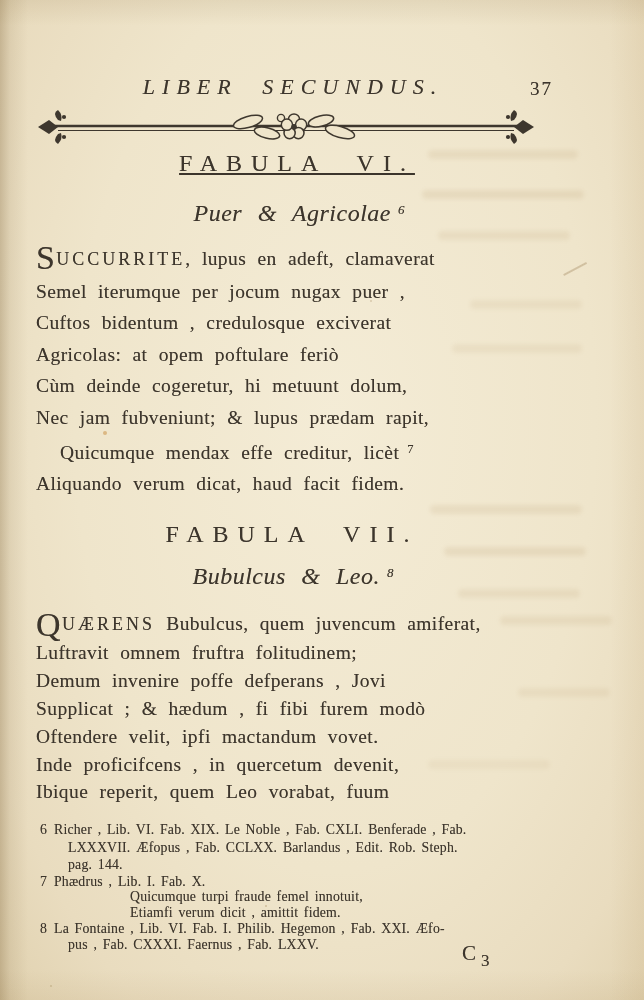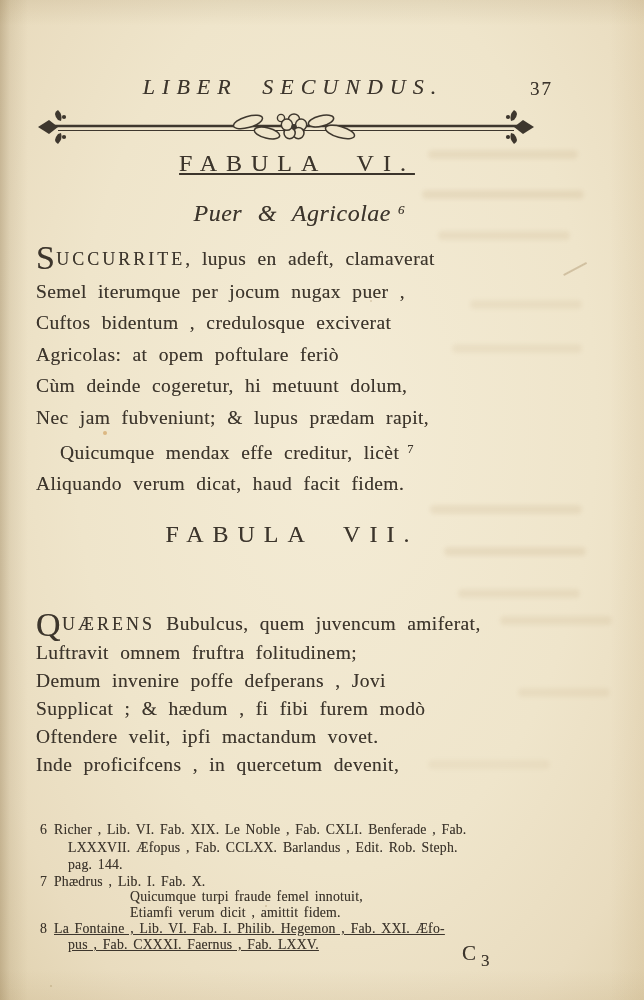--- a/index.html
+++ b/index.html
@@ -122,43 +122,47 @@
     <div>Cuftos bidentum , credulosque exciverat</div>
     <div>Agricolas: at opem poftulare feriò</div>
     <div>Cùm deinde cogeretur, hi metuunt dolum,</div>
     <div>Nec jam fubveniunt; &amp; lupus prædam rapit,</div>
     <div><span class="indent">Quicumque mendax effe creditur, licèt</span><span class="vref">7</span></div>
     <div>Aliquando verum dicat, haud facit fidem.</div>
   </div>
 
   <div class="abs centered fabtitle" style="top:509px;left:292px;margin-top:12px;">FABULA VII.</div>
 
+  <div class="abs centered subtitle" style="top:563px;left:293px;">
+    <span>Bubulcus &amp; Leo.</span><span class="supref">8</span>
+  </div>
 
   <div class="abs verse v2">
     <div><span class="initial" style="vertical-align:-6px;">Q</span><span class="vsc">UÆRENS</span><span> Bubulcus, quem juvencum amiferat,</span></div>
     <div>Luftravit omnem fruftra folitudinem;</div>
     <div>Demum invenire poffe defperans , Jovi</div>
     <div>Supplicat ; &amp; hædum , fi fibi furem modò</div>
     <div>Oftendere velit, ipfi mactandum vovet.</div>
     <div>Inde proficifcens , in quercetum devenit,</div>
+    <div>Ibique reperit, quem Leo vorabat, fuum</div>
   </div>
 
   <div class="abs fn" style="top:821px;">
     <div><span class="mark">6</span><span>Richer , Lib. VI. Fab. XIX. Le Noble , Fab. CXLI. Benferade , Fab.</span></div>
     <div class="hang">LXXXVII. Æfopus , Fab. CCLXX. Barlandus , Edit. Rob. Steph.</div>
     <div class="hang">pag. 144.</div>
   </div>
 
   <div class="abs fn fn7" style="top:874px;">
     <div><span class="mark">7</span><span>Phædrus , Lib. I. Fab. X.</span></div>
     <div class="fquote">Quicumque turpi fraude femel innotuit,</div>
     <div class="fquote">Etiamfi verum dicit , amittit fidem.</div>
   </div>
 
-  <div class="abs fn" style="top:921px;line-height:16.2px;text-decoration:underline;">
+  <div class="abs fn" style="top:921px;line-height:16.2px;">
     <div><span class="mark">8</span><span>La Fontaine , Lib. VI. Fab. I. Philib. Hegemon , Fab. XXI. Æfo-</span></div>
     <div class="hang">pus , Fab. CXXXI. Faernus , Fab. LXXV.</div>
   </div>
 
   <div class="abs sig">
     <span>C</span><span class="signum">3</span>
   </div>
 
 </div>
 

